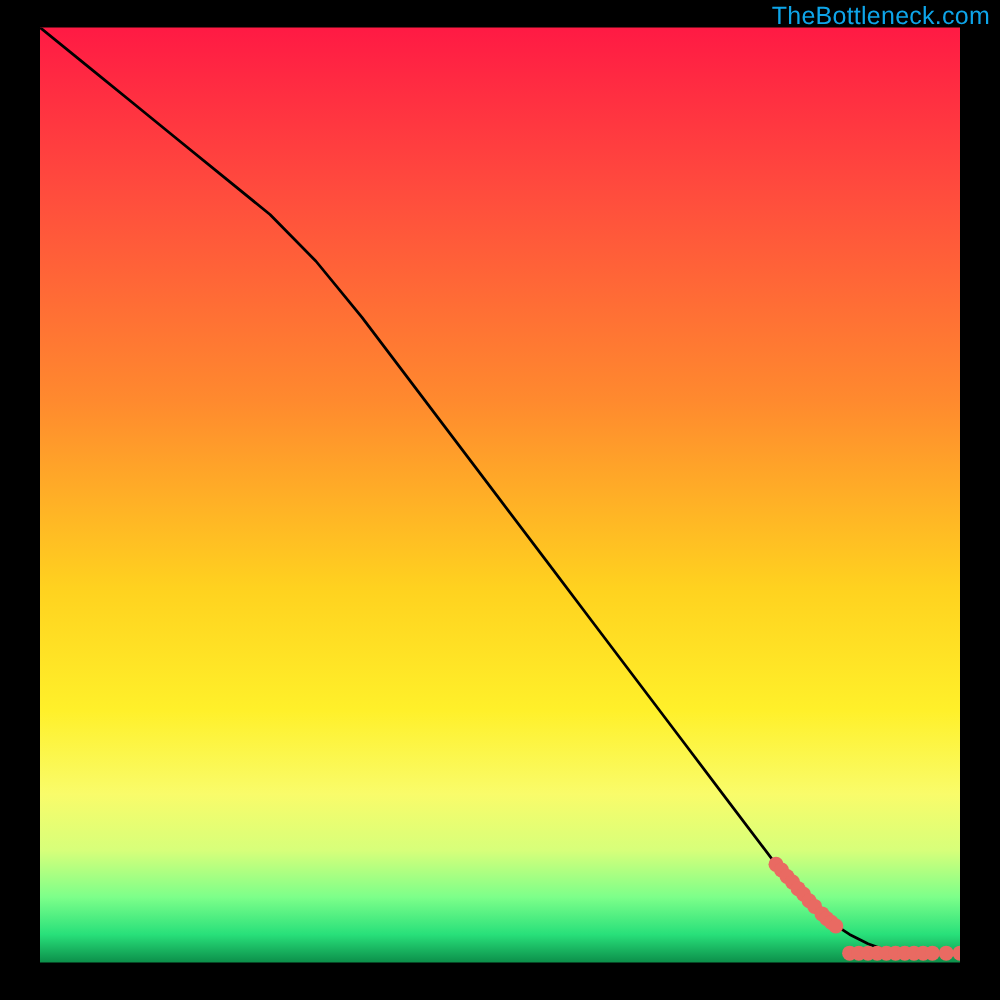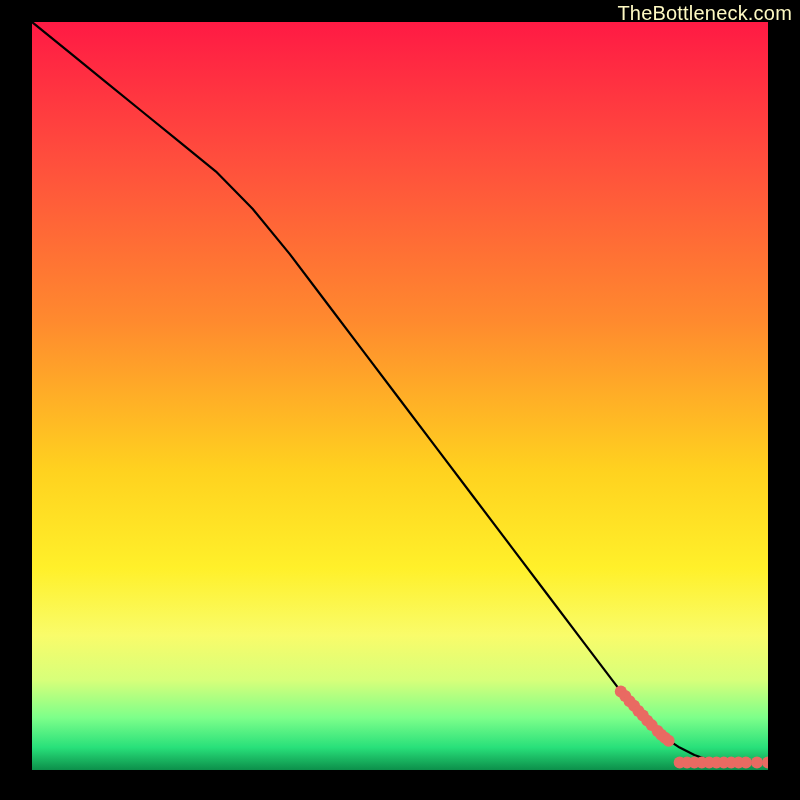--- a/index.html
+++ b/index.html
@@ -36,21 +36,21 @@
       #d7ff7a 88%,
       #7dff8a 93%,
       #28e07a 97%,
       #0c8f4a 100%
     );
   }
   .watermark {
     position: absolute;
     top: 2px;
     right: 8px;
-    color: #fef9c3;
+    color: #0ea5e9;
     font-size: 20px;
     font-weight: 500;
     letter-spacing: 0.2px;
     user-select: none;
   }
   svg.overlay {
     position: absolute;
     left: 0;
     top: 0;
     width: 736px;

